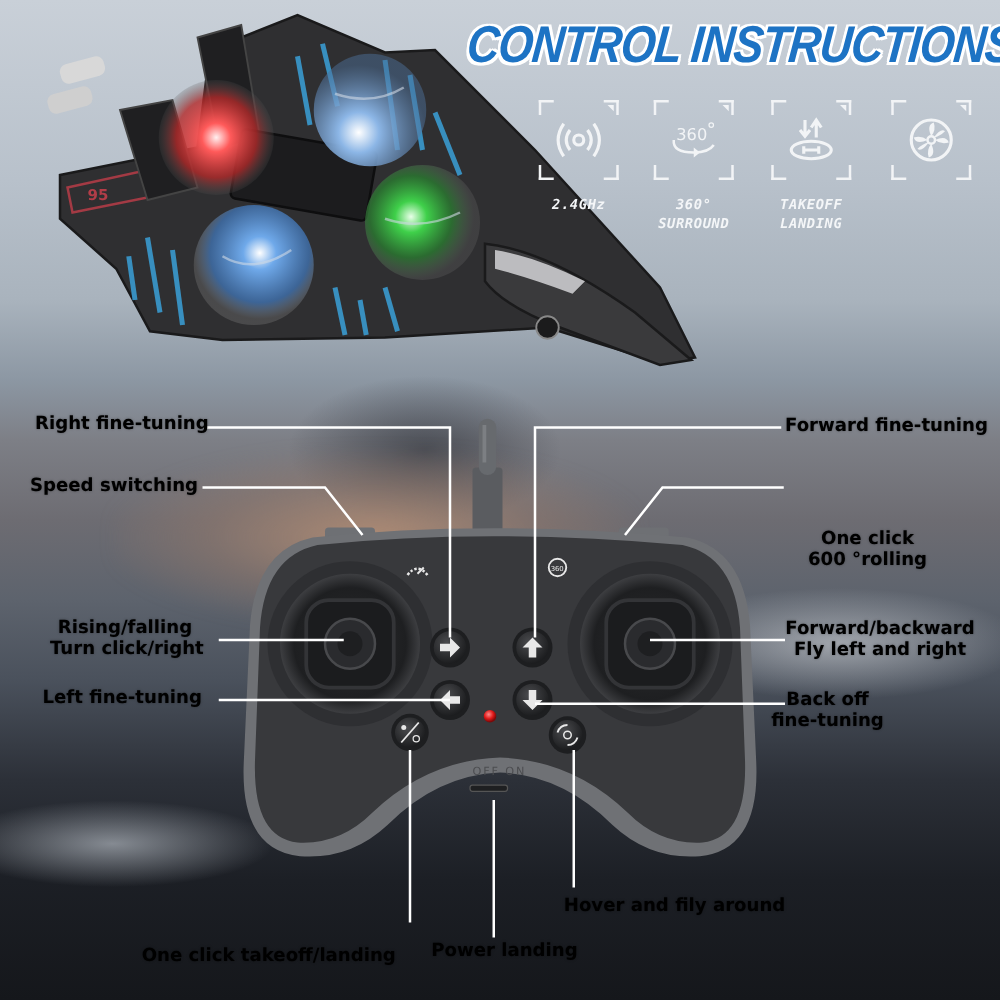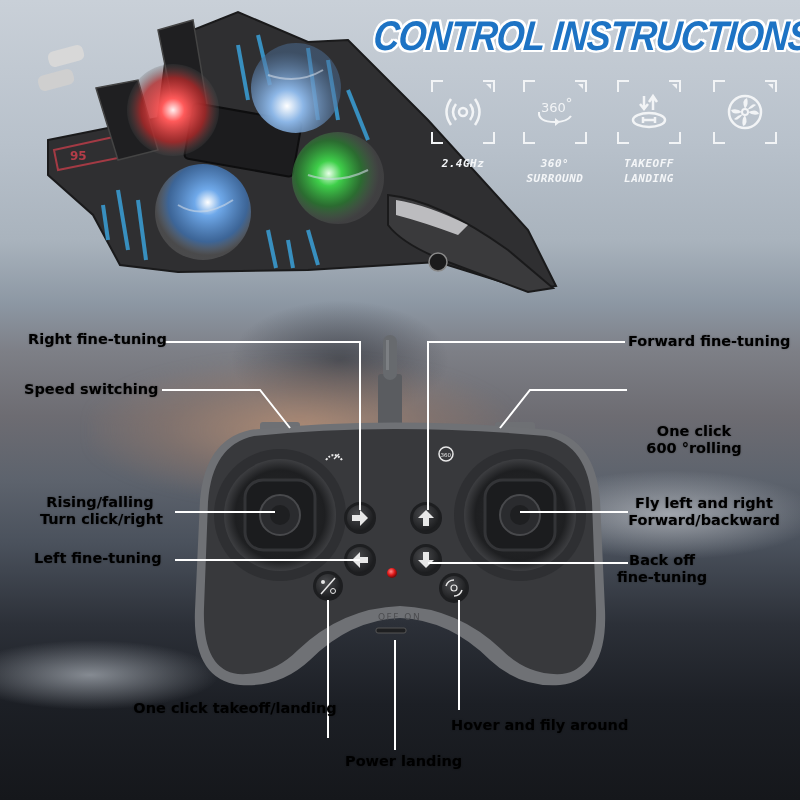--- a/index.html
+++ b/index.html
@@ -369,27 +369,27 @@
   <div>Turn click/right</div>
 </div>
 <div class="label" style="left:34px; top:550px;">Left fine-tuning</div>
 
 <div class="label" style="left:628px; top:333px;">Forward fine-tuning</div>
 <div class="label center" style="left:644px; top:383px; width:100px;margin-top:40px;">
   <div>One click</div>
   <div>600 °rolling</div>
 </div>
 <div class="label center" style="left:628px; top:495px; width:152px;">
+  <div>Forward/backward</div>
   <div>Fly left and right</div>
-  <div>Forward/backward</div>
 </div>
 <div class="label center" style="left:612px; top:552px; width:100px;">
   <div>Back off</div>
   <div>fine-tuning</div>
 </div>
 
-<div class="label center" style="left:100px; top:700px; width:230px;margin-left:20px;">
+<div class="label center" style="left:100px; top:757px; width:230px;">
   <div>One click takeoff/landing</div>
 </div>
 <div class="label" style="left:345px; top:753px;">Power landing</div>
 <div class="label" style="left:451px; top:717px;">
   <div>Hover and fily around</div>
 </div>
 
 </body></html>

